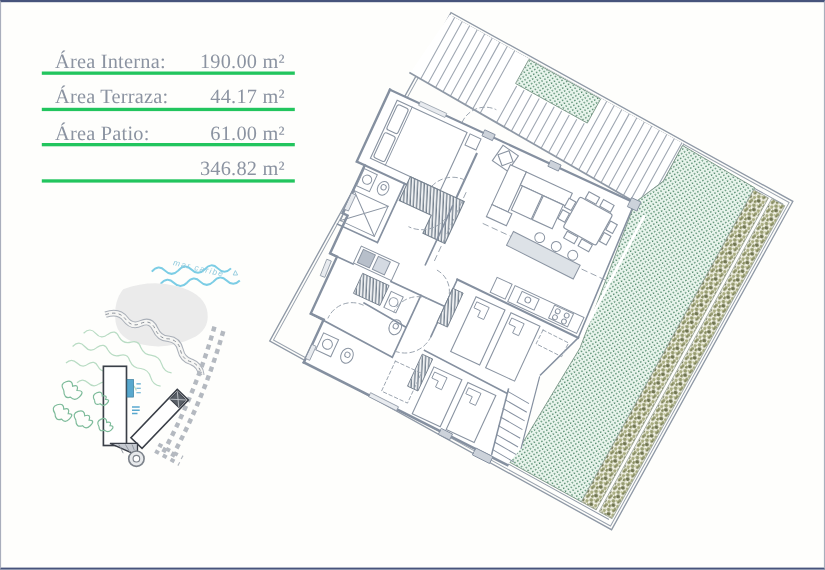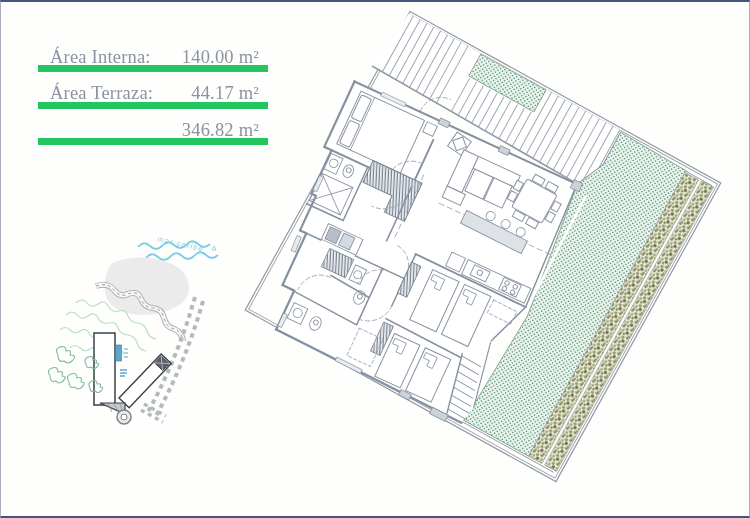--- a/index.html
+++ b/index.html
@@ -1,39 +1,43 @@
 <!DOCTYPE html>
 <html><head>
 <meta charset="utf-8">
 <style>
 html,body{margin:0;padding:0}
 body{width:750px;height:518px;background:#fefefc;position:relative;overflow:hidden;font-family:"Liberation Serif",serif}
 #frame{position:absolute;left:0;top:0;width:748px;height:514px;border-top:2px solid #47547c;border-bottom:2px solid #47547c;border-left:1px solid #a9aebc;border-right:1px solid #a9aebc}
 #areas{position:absolute;left:38px;top:36px;width:230px;color:#8b93a1;font-size:18.5px}
-.row{position:relative;height:29.4px;line-height:20px;border-bottom:7px solid #22c55e;white-space:nowrap}
+.row{position:relative;height:29.4px;line-height:20px;border-bottom:3px solid #22c55e;white-space:nowrap}
 .lab{position:absolute;left:12px;top:11px;letter-spacing:0.2px}
 .val{position:absolute;right:9px;top:11px;letter-spacing:0.2px}
 </style>
 </head>
 <body>
 
 <div id="frame"></div>
 
 <div id="areas">
 
  <div class="row">
       <span class="lab">Área Interna:</span>
-      <span class="val">140.00 m²</span>
+      <span class="val">190.00 m²</span>
     </div>
 
  <div class="row">
       <span class="lab">Área Terraza:</span>
       <span class="val">44.17 m²</span>
     </div>
 
+ <div class="row">
+      <span class="lab">Área Patio:</span>
+      <span class="val">61.00 m²</span>
+    </div>
 
  <div class="row">
       <span class="val">346.82 m²</span>
     </div>
 </div>
 <svg width="750" height="518" viewBox="0 0 750 518" style="position:absolute;left:0;top:0">
 <defs>
 <pattern id="gdots" width="3.1" height="3.1" patternUnits="userSpaceOnUse" patternTransform="rotate(28.5)">
   <rect width="3.1" height="3.1" fill="#e8f4ec"></rect>
   <circle cx="0.9" cy="0.9" r="0.7" fill="#44805f"></circle>

